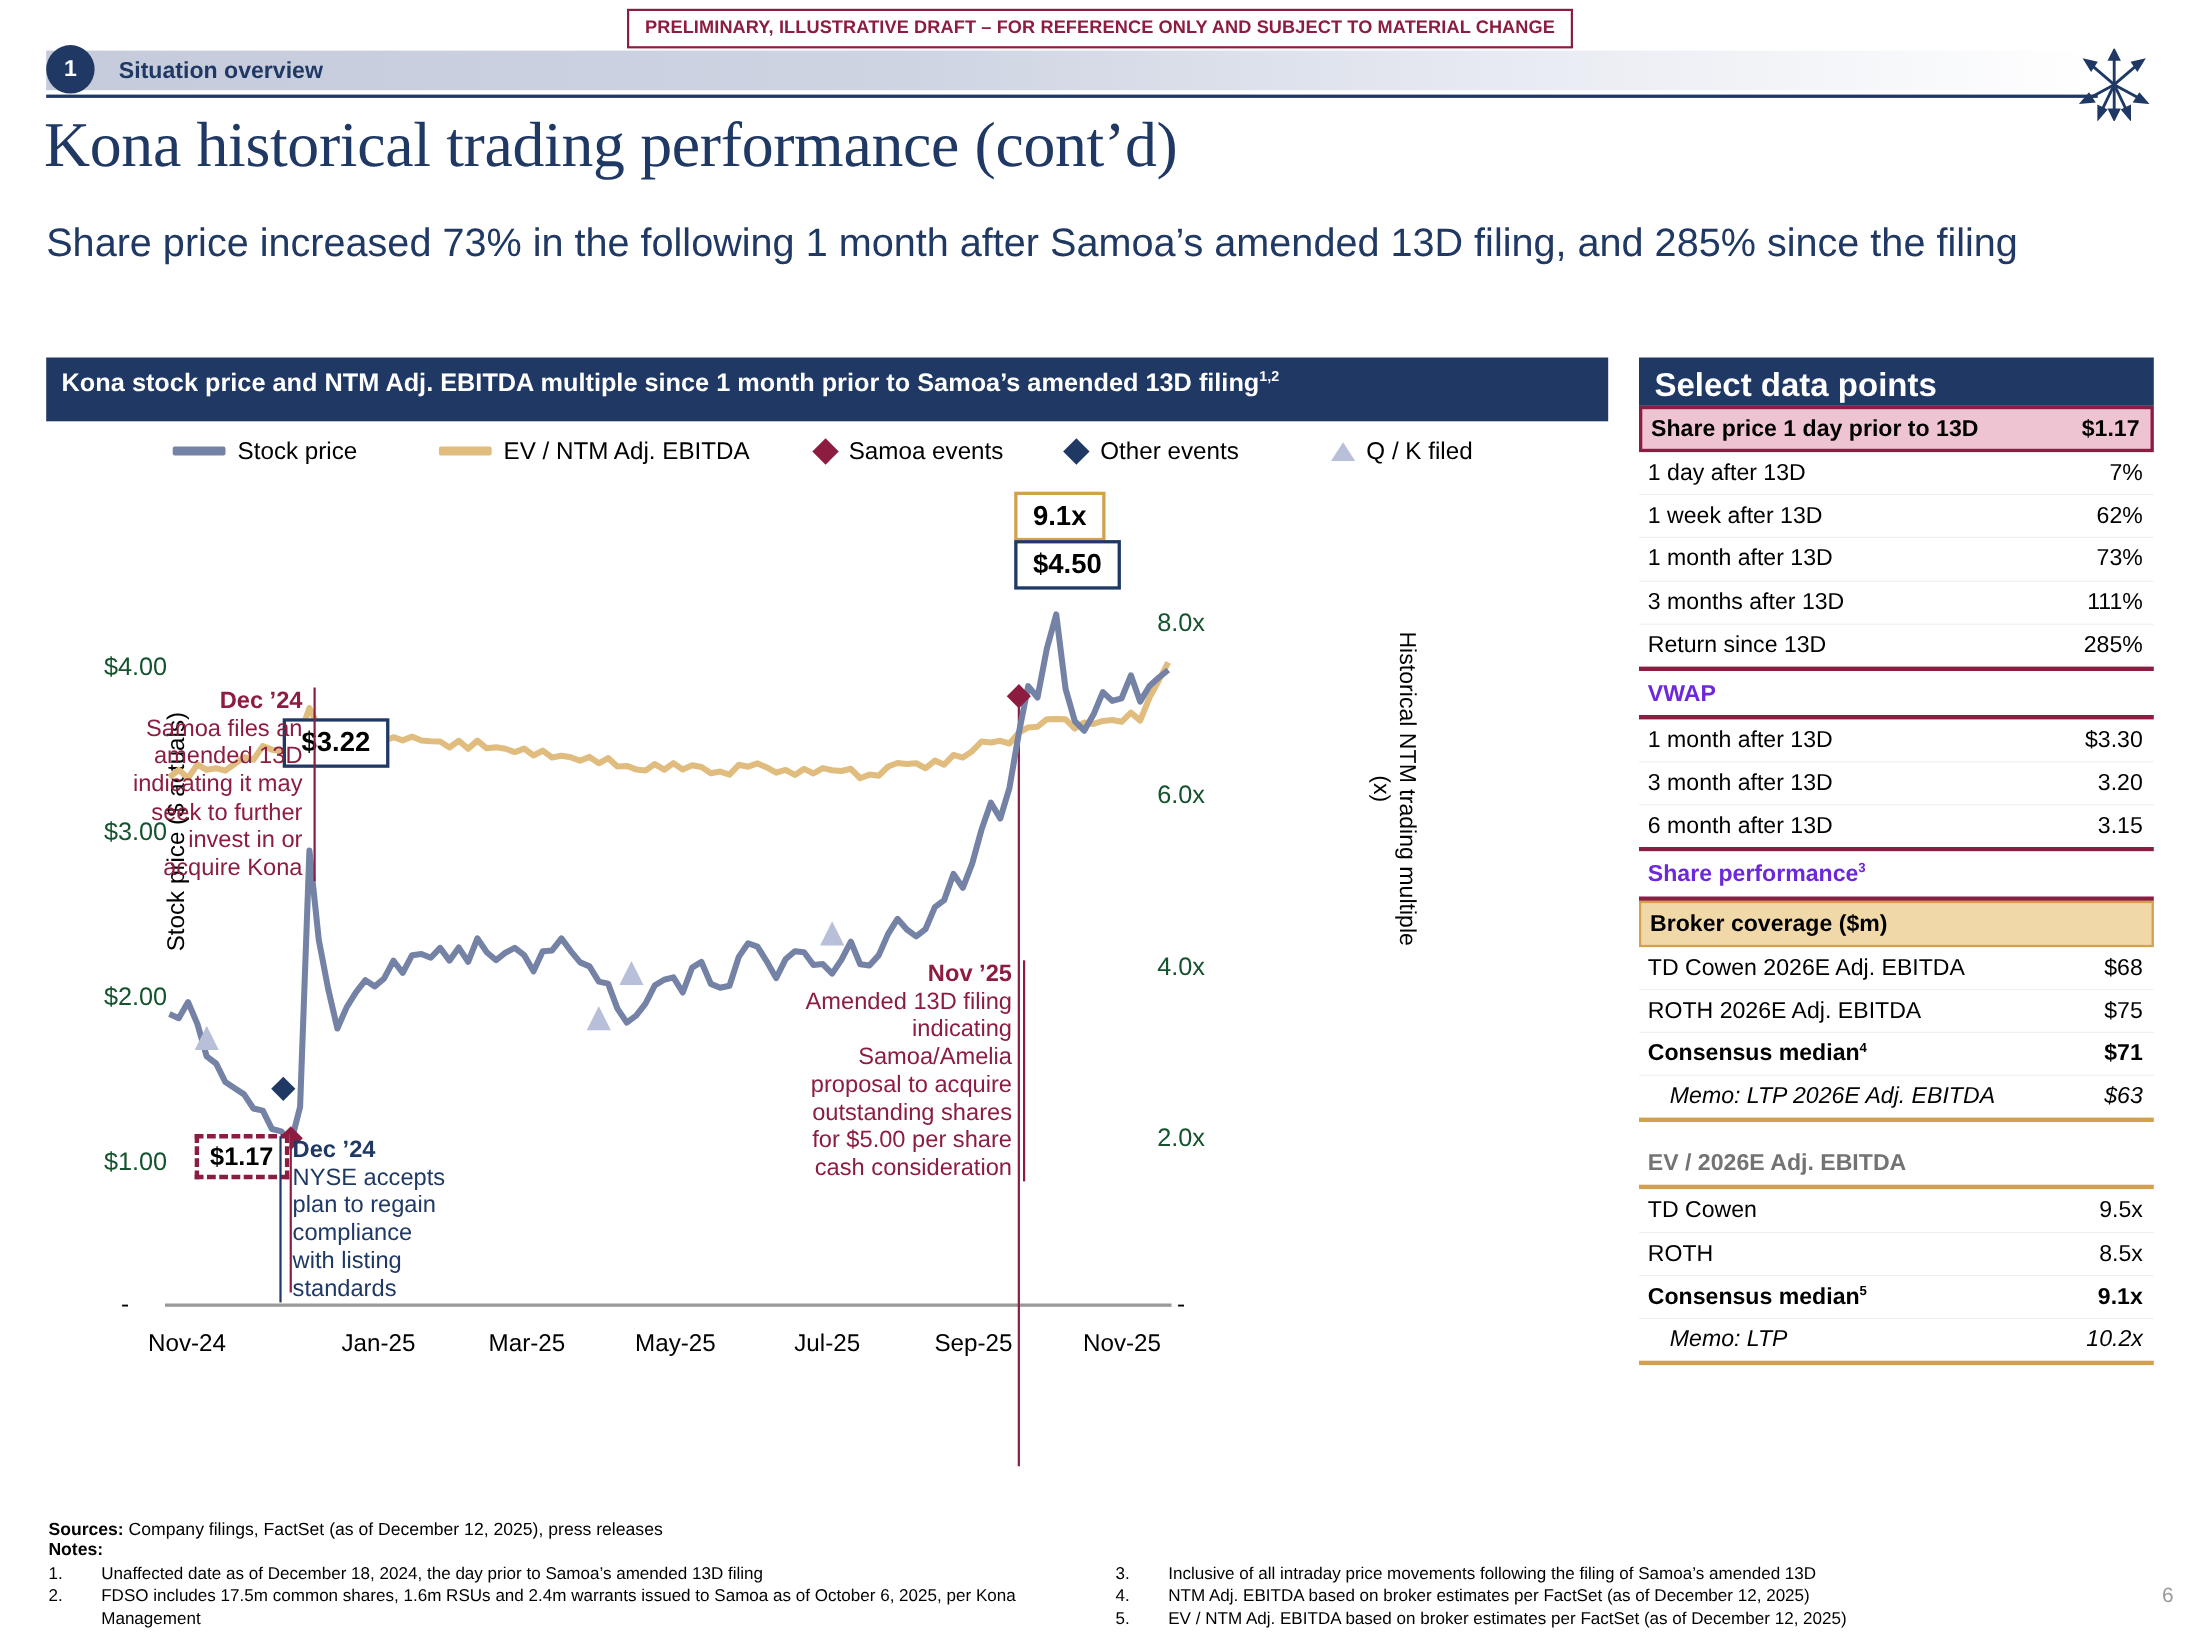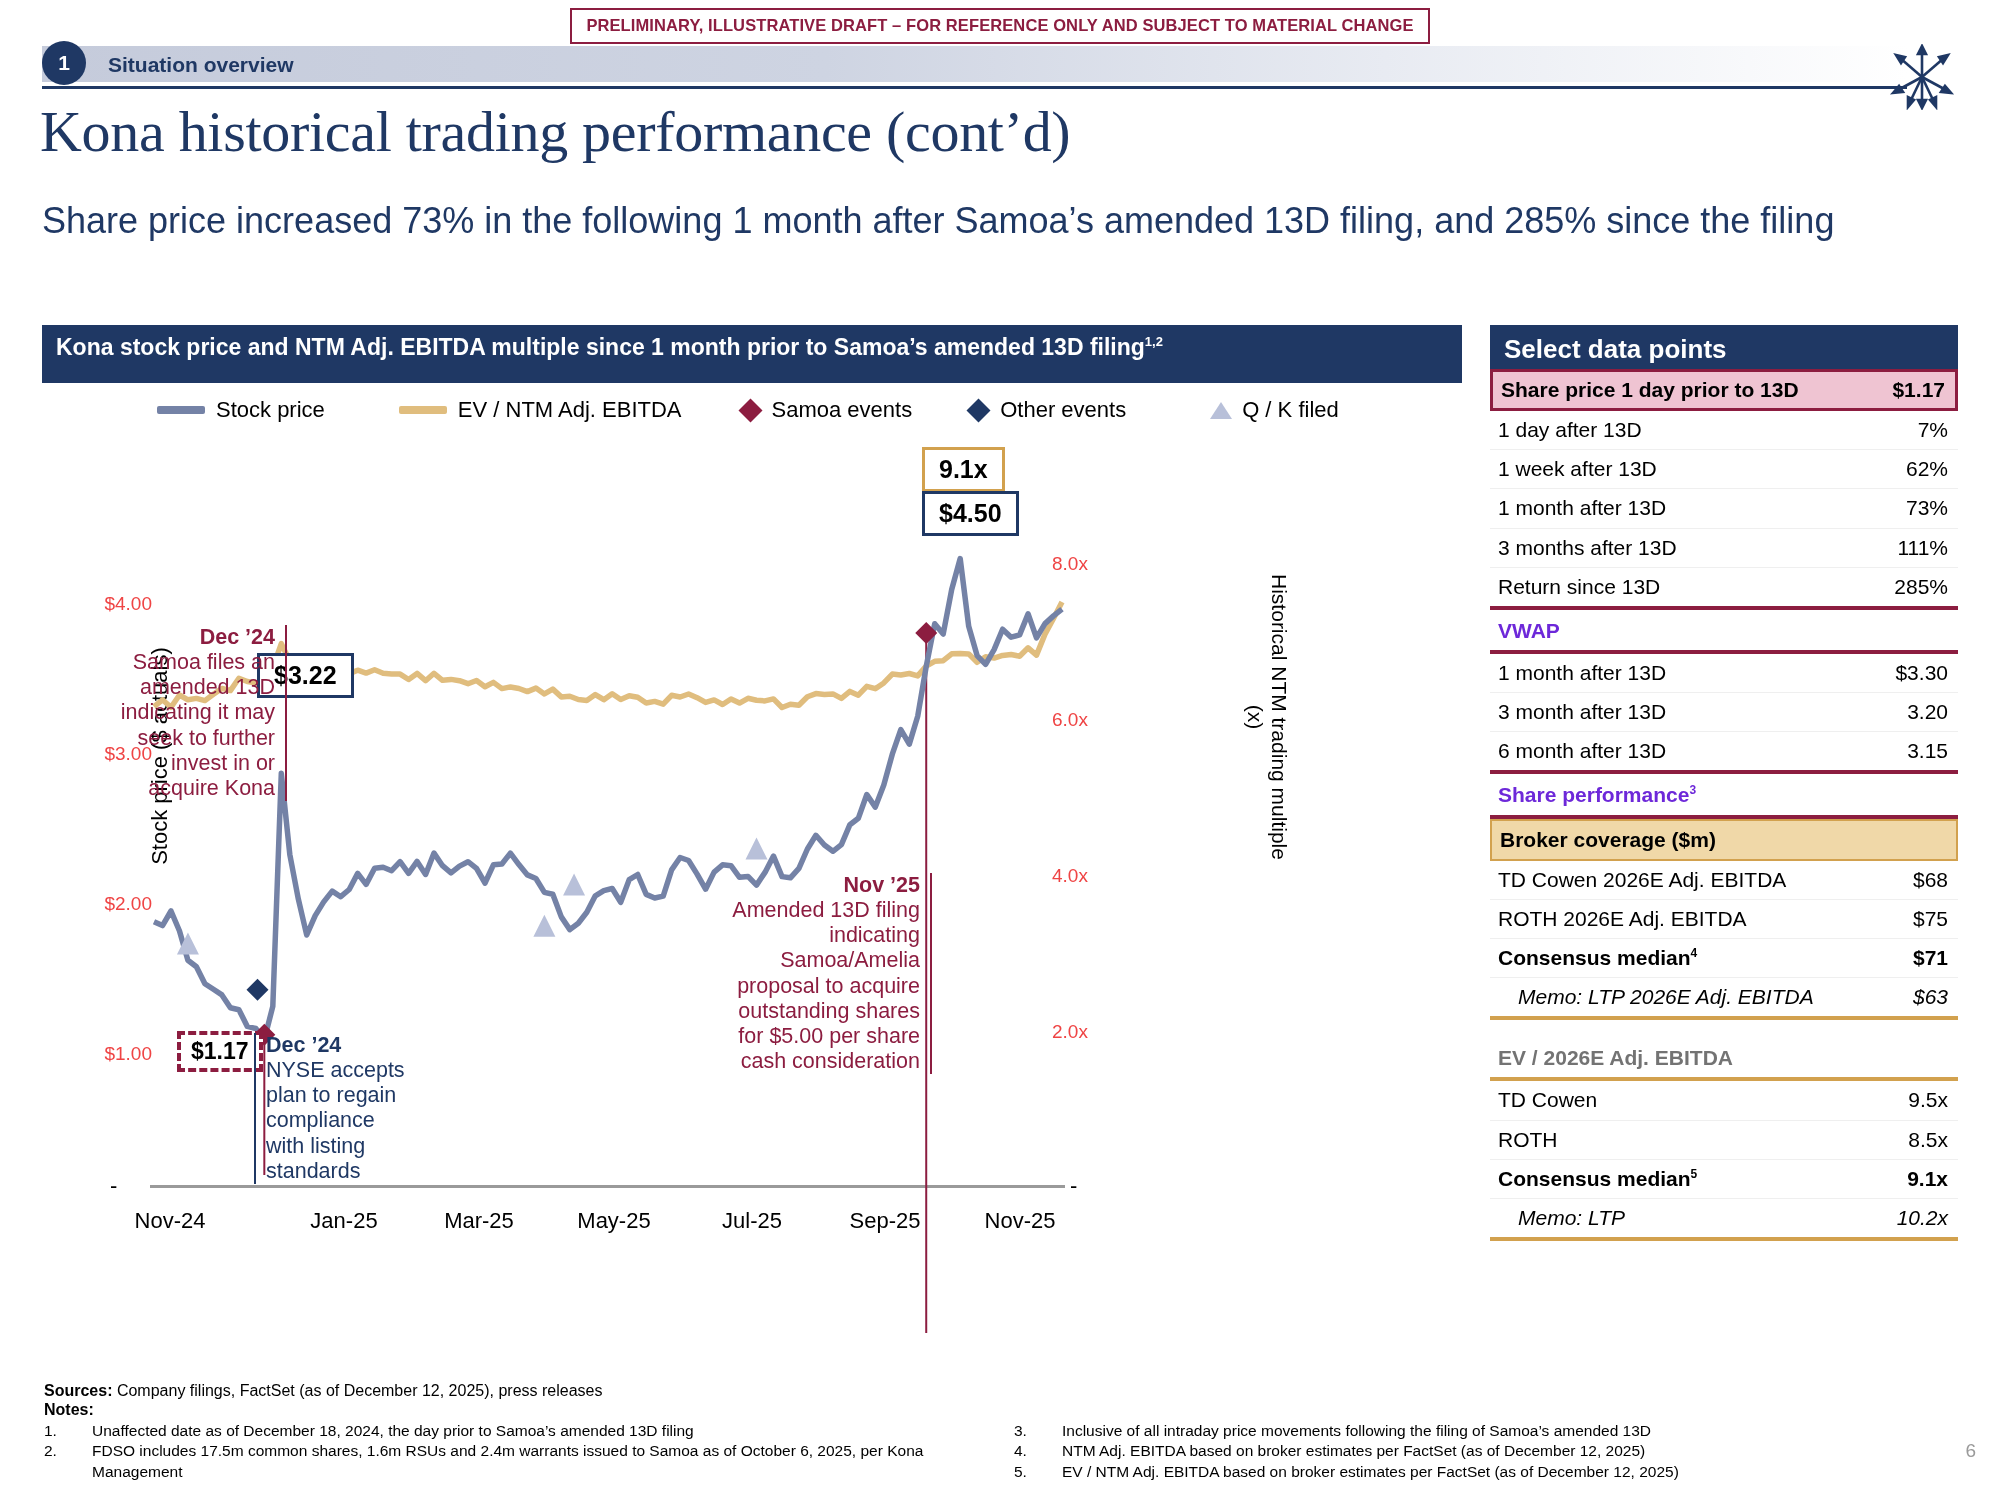--- a/index.html
+++ b/index.html
@@ -75,21 +75,21 @@
   .ylab-left{
     position:absolute; left:-12px; top:300px; width:260px;
     transform:rotate(-90deg); transform-origin:center;
     font-size:22px; color:#000; text-align:center;
   }
   .ylab-right{
     position:absolute; left:1075px; top:250px; width:300px;
     transform:rotate(90deg); transform-origin:center;
     font-size:21px; color:#000; text-align:center;
   }
-  .ytick{ position:absolute; font-size:19px; color:#ef4444; }
+  .ytick{ position:absolute; font-size:23px; color:#14532d; }
   .ytick-l{ right:0; width:110px; text-align:right; }
   .xtick{ position:absolute; font-size:22px; color:#000; text-align:center; width:140px; }
   .axis-line{ position:absolute; height:3px; background:#9a9a9a; }
   .dash{ position:absolute; font-size:22px; color:#000; }
   
   .callout{
     position:absolute; font-weight:bold; font-size:25px; color:#000;
     background:#fff; padding:5px 14px; text-align:center;
   }
   .callout.gold{ border:3px solid #d2a14e; }
@@ -97,21 +97,21 @@
   .callout.dashed{ border:4px dashed #8c1d40; font-size:23px; padding:3px 10px; }
   
   .anno{ position:absolute; font-size:21.5px; line-height:1.17; }
   .anno .hd{ font-weight:bold; display:block; }
   .anno-maroon{ color:#8c1d40; text-align:right; border-right:2px solid #8c1d40; padding-right:10px; }
   .anno-navy{ color:#1f3864; text-align:left; border-left:2px solid #1f3864; padding-left:10px; }
   .anno-maroon-l{ color:#8c1d40; text-align:right; border-right:2px solid #8c1d40; padding-right:10px; }
   
   .side{ position:absolute; left:1490px; top:325px; width:468px; }
   .side-head{
-    background:#1f3864; color:#fff; font-weight:bold; font-size:26px;
+    background:#1f3864; color:#fff; font-weight:bold; font-size:30px;
     padding:9px 0 9px 14px; height:44px;
   }
   .row{
     display:flex; justify-content:space-between; align-items:center;
     font-size:21px; color:#000; padding:7px 10px 7px 8px;
     border-bottom:1px solid #efefef; line-height:1.15;
   }
   .row .v{ text-align:right; white-space:nowrap; }
   .row.hl{
     background:#efc4d2; border:3px solid #8c1d40; font-weight:bold;

